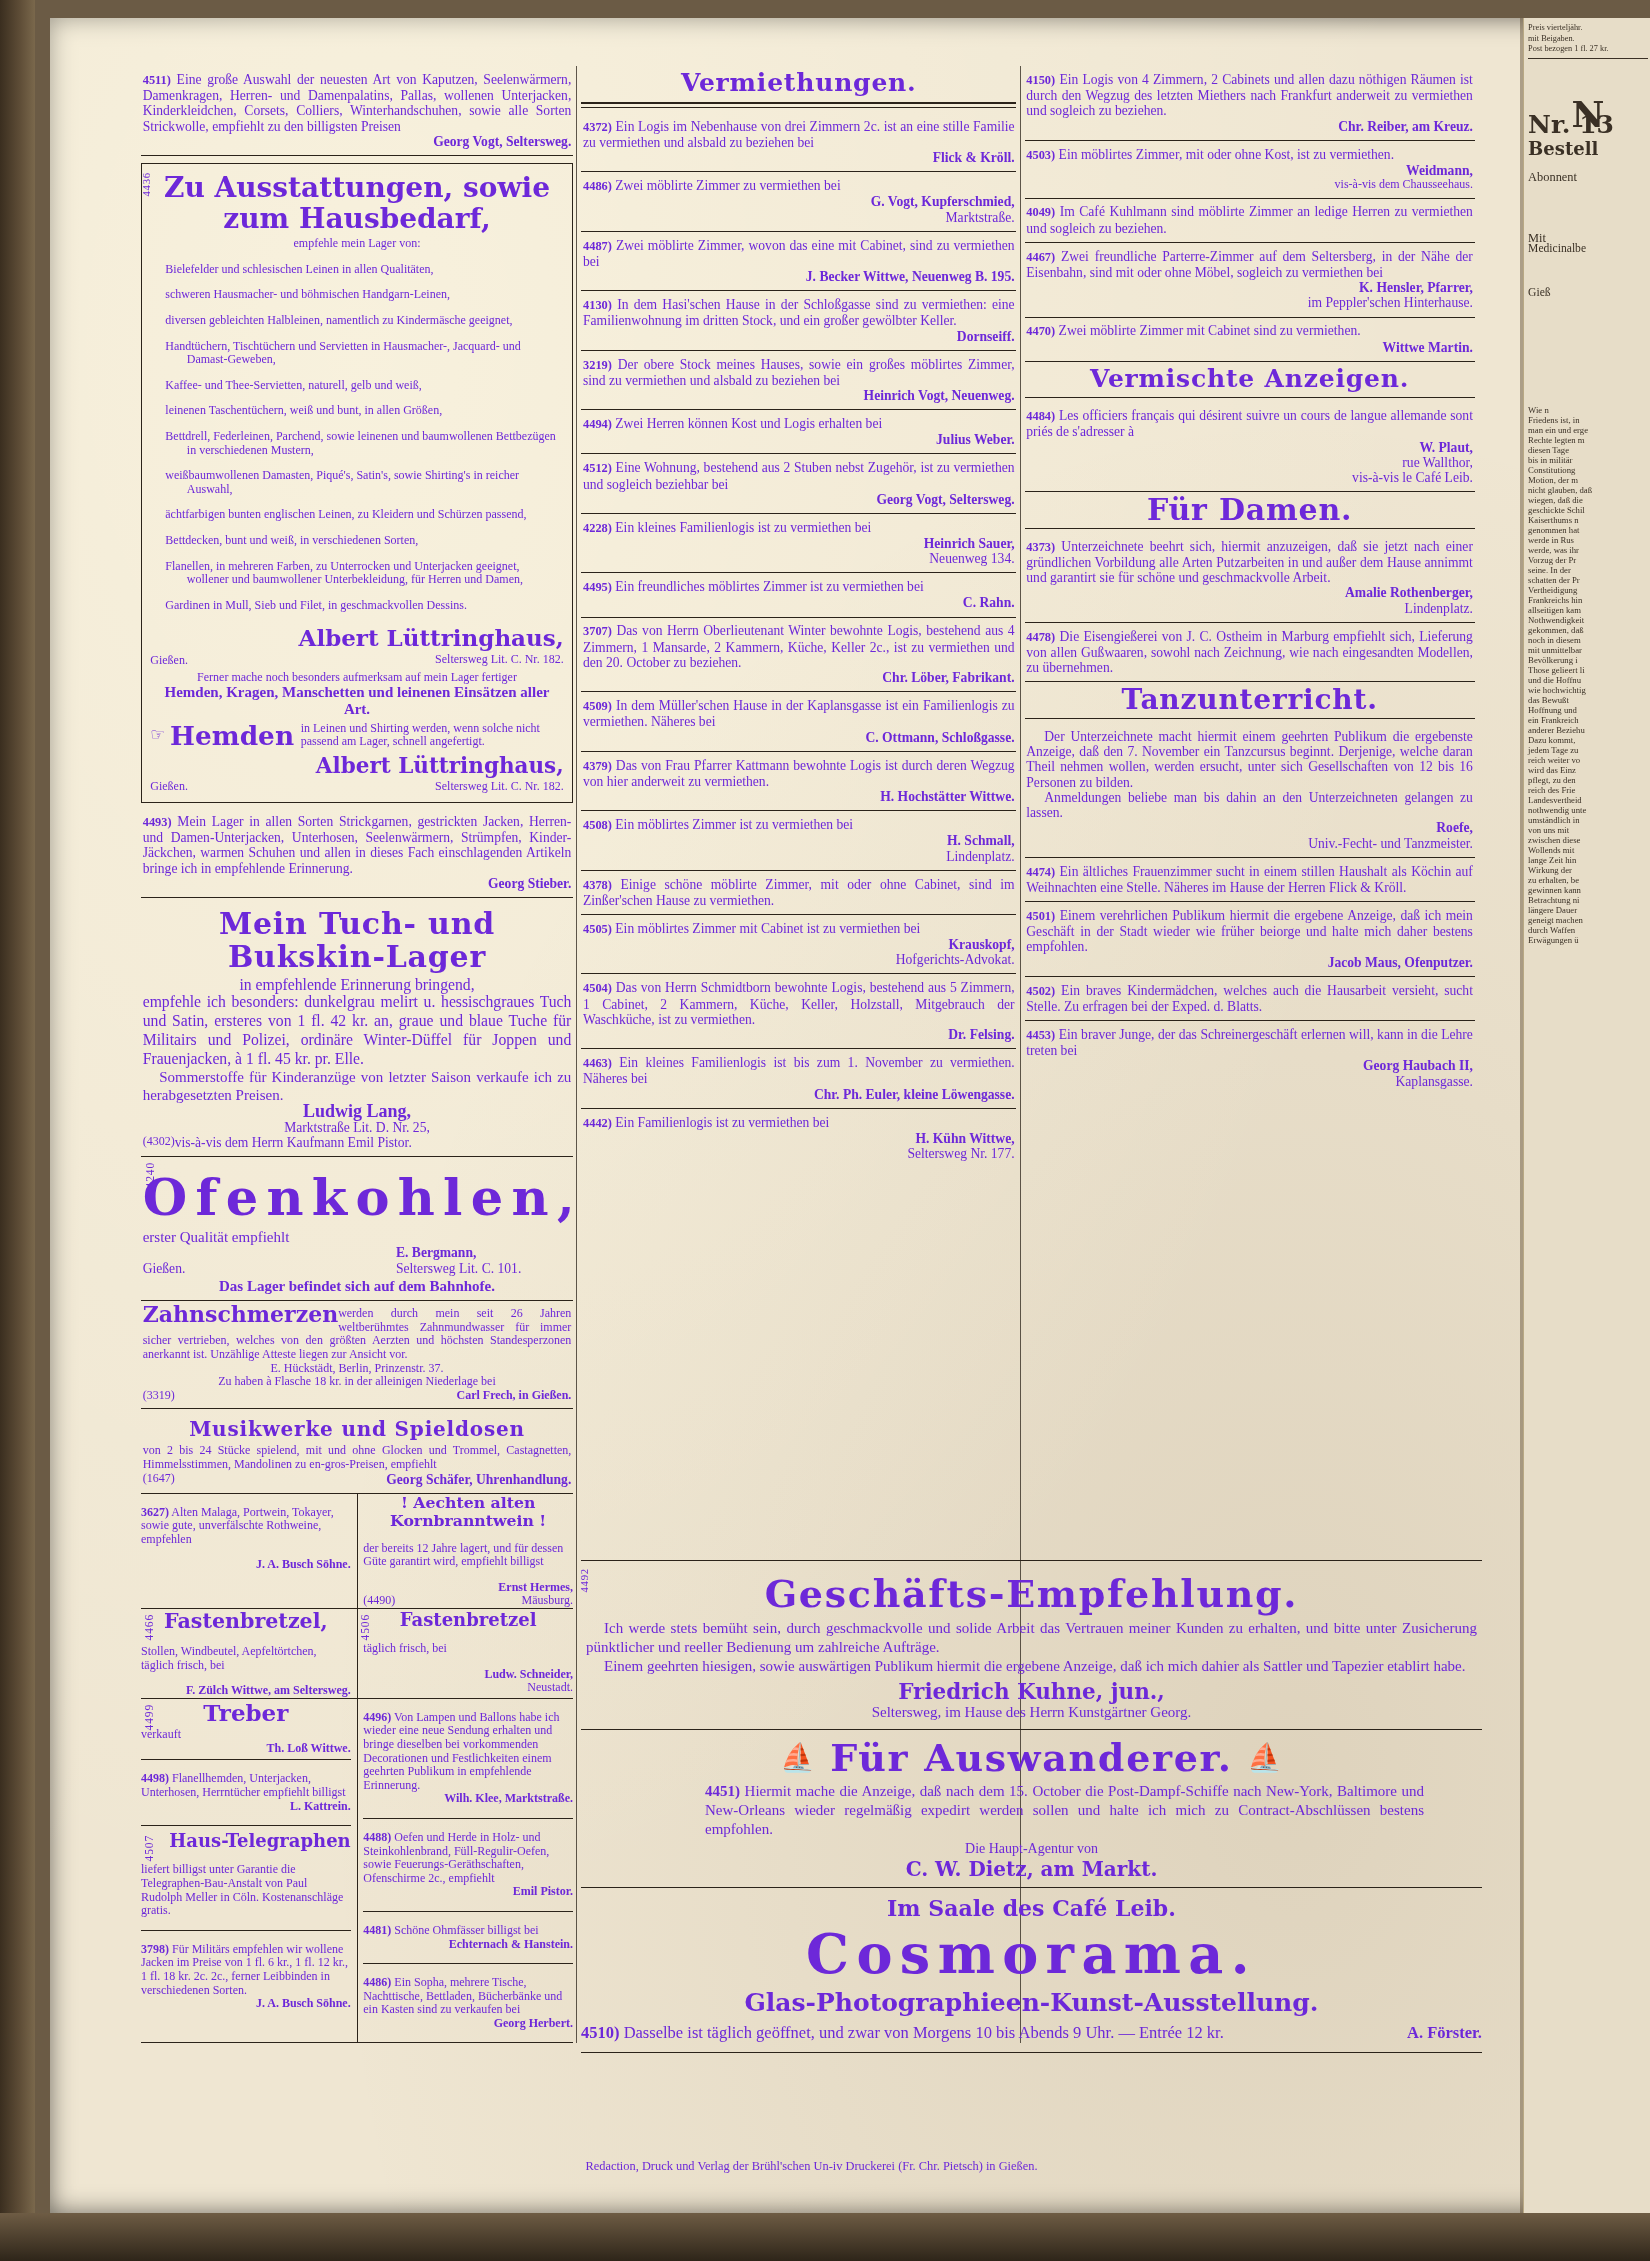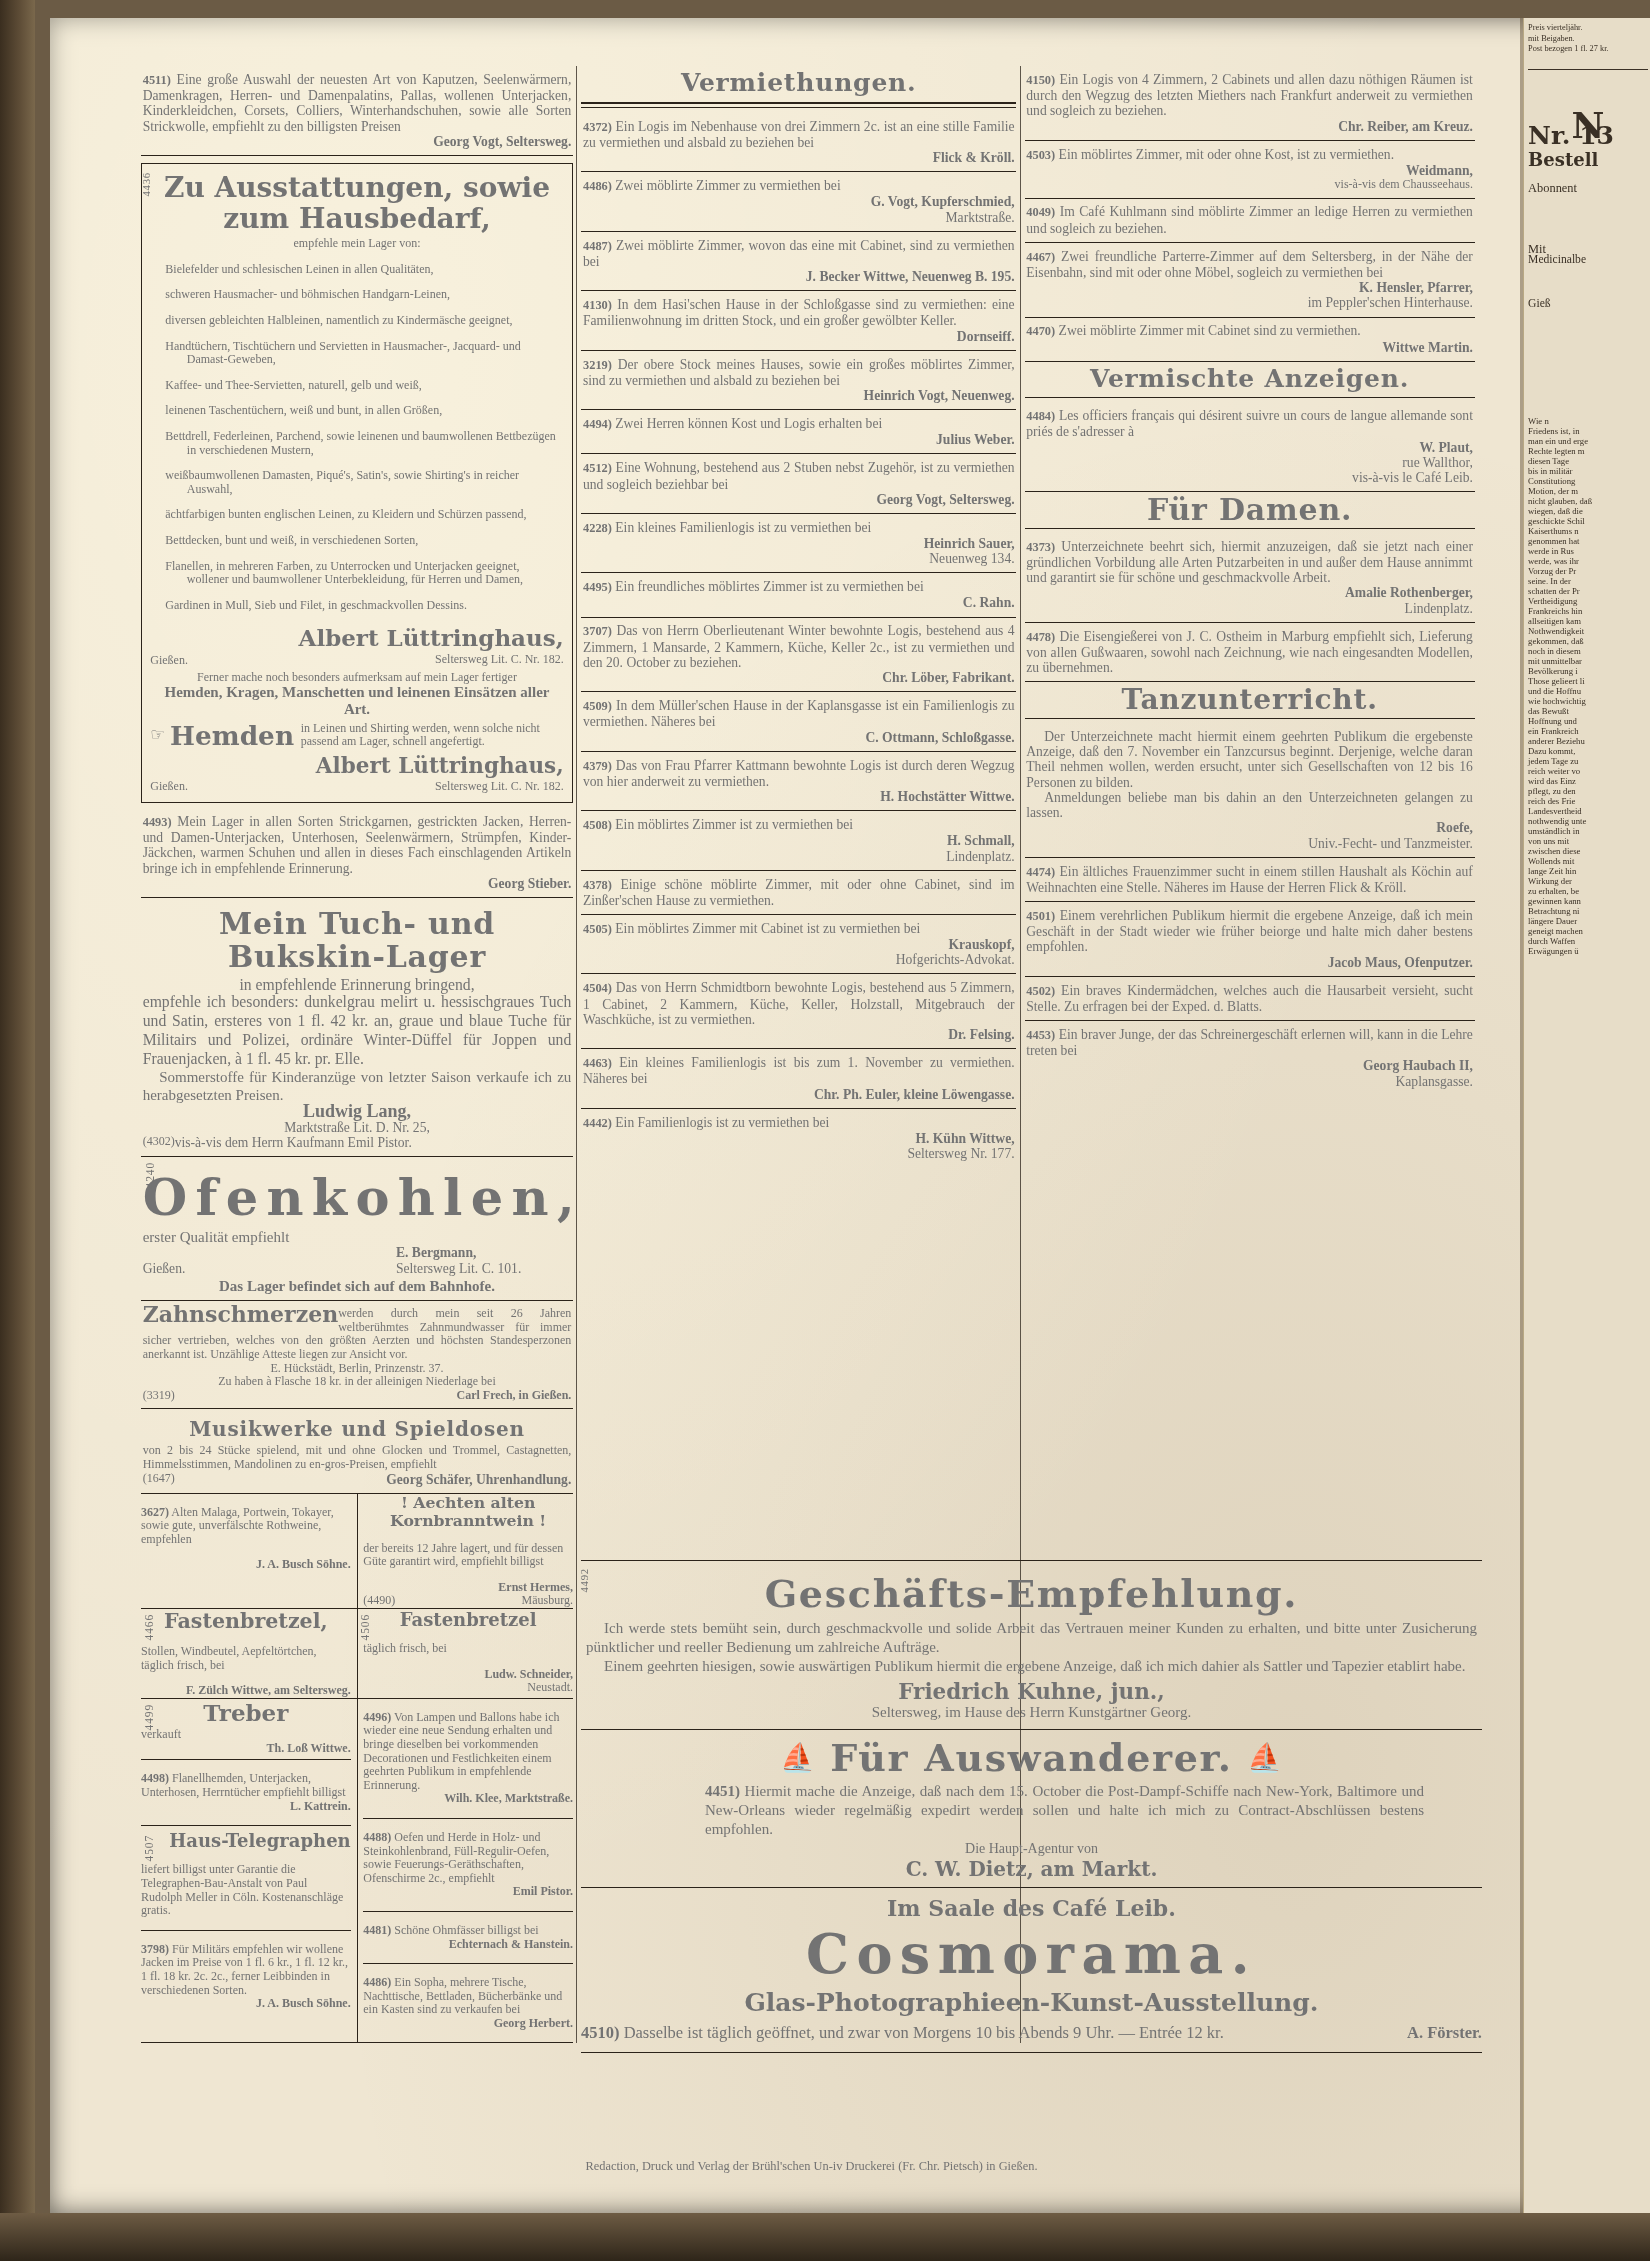--- a/index.html
+++ b/index.html
@@ -37,21 +37,21 @@
     border-left:1.7px solid #b8a884;
   }
   #nextpage .nptext{
     font-size:9.5px;line-height:10.7px;color:#3a3025;
     padding:5px 4.1px;font-family:"Liberation Serif",serif;
     text-align:justify;
   }
   
   #content{
     position:absolute;left:91px;top:48px;width:1341px;height:2080px;
-    color:#737373;
+    color:#6d28d9;
   }
   .cols{display:flex;}
   .col{position:relative;}
   .c1{width:432px;}
   .c2{width:435px;margin-left:8.3px;}
   .c3{width:450px;margin-left:8.3px;}
   .vrule{position:absolute;top:0;bottom:0;width:0.8px;background:#2b231a;opacity:.75;}
   
   .ad{
     padding:5.8px 1.7px 5.8px 1.7px;
@@ -502,21 +502,21 @@
     <div class="footer">Redaction, Druck und Verlag der Brühl'schen Un-iv Druckerei (Fr. Chr. Pietsch) in Gießen.</div>
   </div>
 </div>
 
 <div class="foldline"></div>
 
 <div id="nextpage">
   <div class="nptext">
     <div style="font-size:8.3px">Preis vierteljähr.</div>
     <div style="font-size:8.3px">mit Beigaben.</div>
-    <div style="font-size:8.3px;border-bottom:0.8px solid #3a3025;padding-bottom:14px">Post bezogen 1 fl. 27 kr.</div>
+    <div style="font-size:8.3px;border-bottom:0.8px solid #3a3025;padding-bottom:3px">Post bezogen 1 fl. 27 kr.</div>
     <div style="height:50px"></div>
     <div class="b" style="font-size:36px;text-align:center;font-family:'DejaVu Serif',serif">N</div>
     <div class="b" style="font-size:25px;font-family:'DejaVu Serif',serif">Nr. 13</div>
     <div class="b" style="font-size:18px;font-family:'DejaVu Serif',serif;margin-top:13.2px">Bestell</div>
     <div style="font-size:12.4px;margin-top:18px">Abonnent</div>
     <div style="font-size:12.4px;margin-top:50px">Mit</div>
     <div style="font-size:11.6px">Medicinalbe</div>
     <div style="font-size:11.6px;margin-top:33px">Gieß</div>
     <div style="margin-top:107px;font-size:8.7px;line-height:10px;text-align:justify">
       Wie n<br>Friedens ist, in<br>man ein und erge<br>Rechte legten m<br>diesen Tage<br>bis in militär<br>Constitutiong<br>Motion, der m<br>nicht glauben, daß<br>wiegen, daß die<br>geschickte Schil<br>Kaiserthums n<br>genommen hat<br>werde in Rus<br>werde, was ihr<br>Vorzug der Pr<br>seine. In der<br>schatten der Pr<br>Vertheidigung<br>Frankreichs hin<br>allseitigen kam<br>Nothwendigkeit<br>gekommen, daß<br>noch in diesem<br>mit unmittelbar<br>Bevölkerung i<br>Those gelieert li<br>und die Hoffnu<br>wie hochwichtig<br>das Bewußt<br>Hoffnung und<br>ein Frankreich<br>anderer Beziehu<br>Dazu kommt,<br>jedem Tage zu<br>reich weiter vo<br>wird das Einz<br>pflegt, zu den<br>reich des Frie<br>Landesvertheid<br>nothwendig unte<br>umständlich in<br>von uns mit<br>zwischen diese<br>Wollends mit<br>lange Zeit hin<br>Wirkung der<br>zu erhalten, be<br>gewinnen kann<br>Betrachtung ni<br>längere Dauer<br>geneigt machen<br>durch Waffen<br>Erwägungen ü

